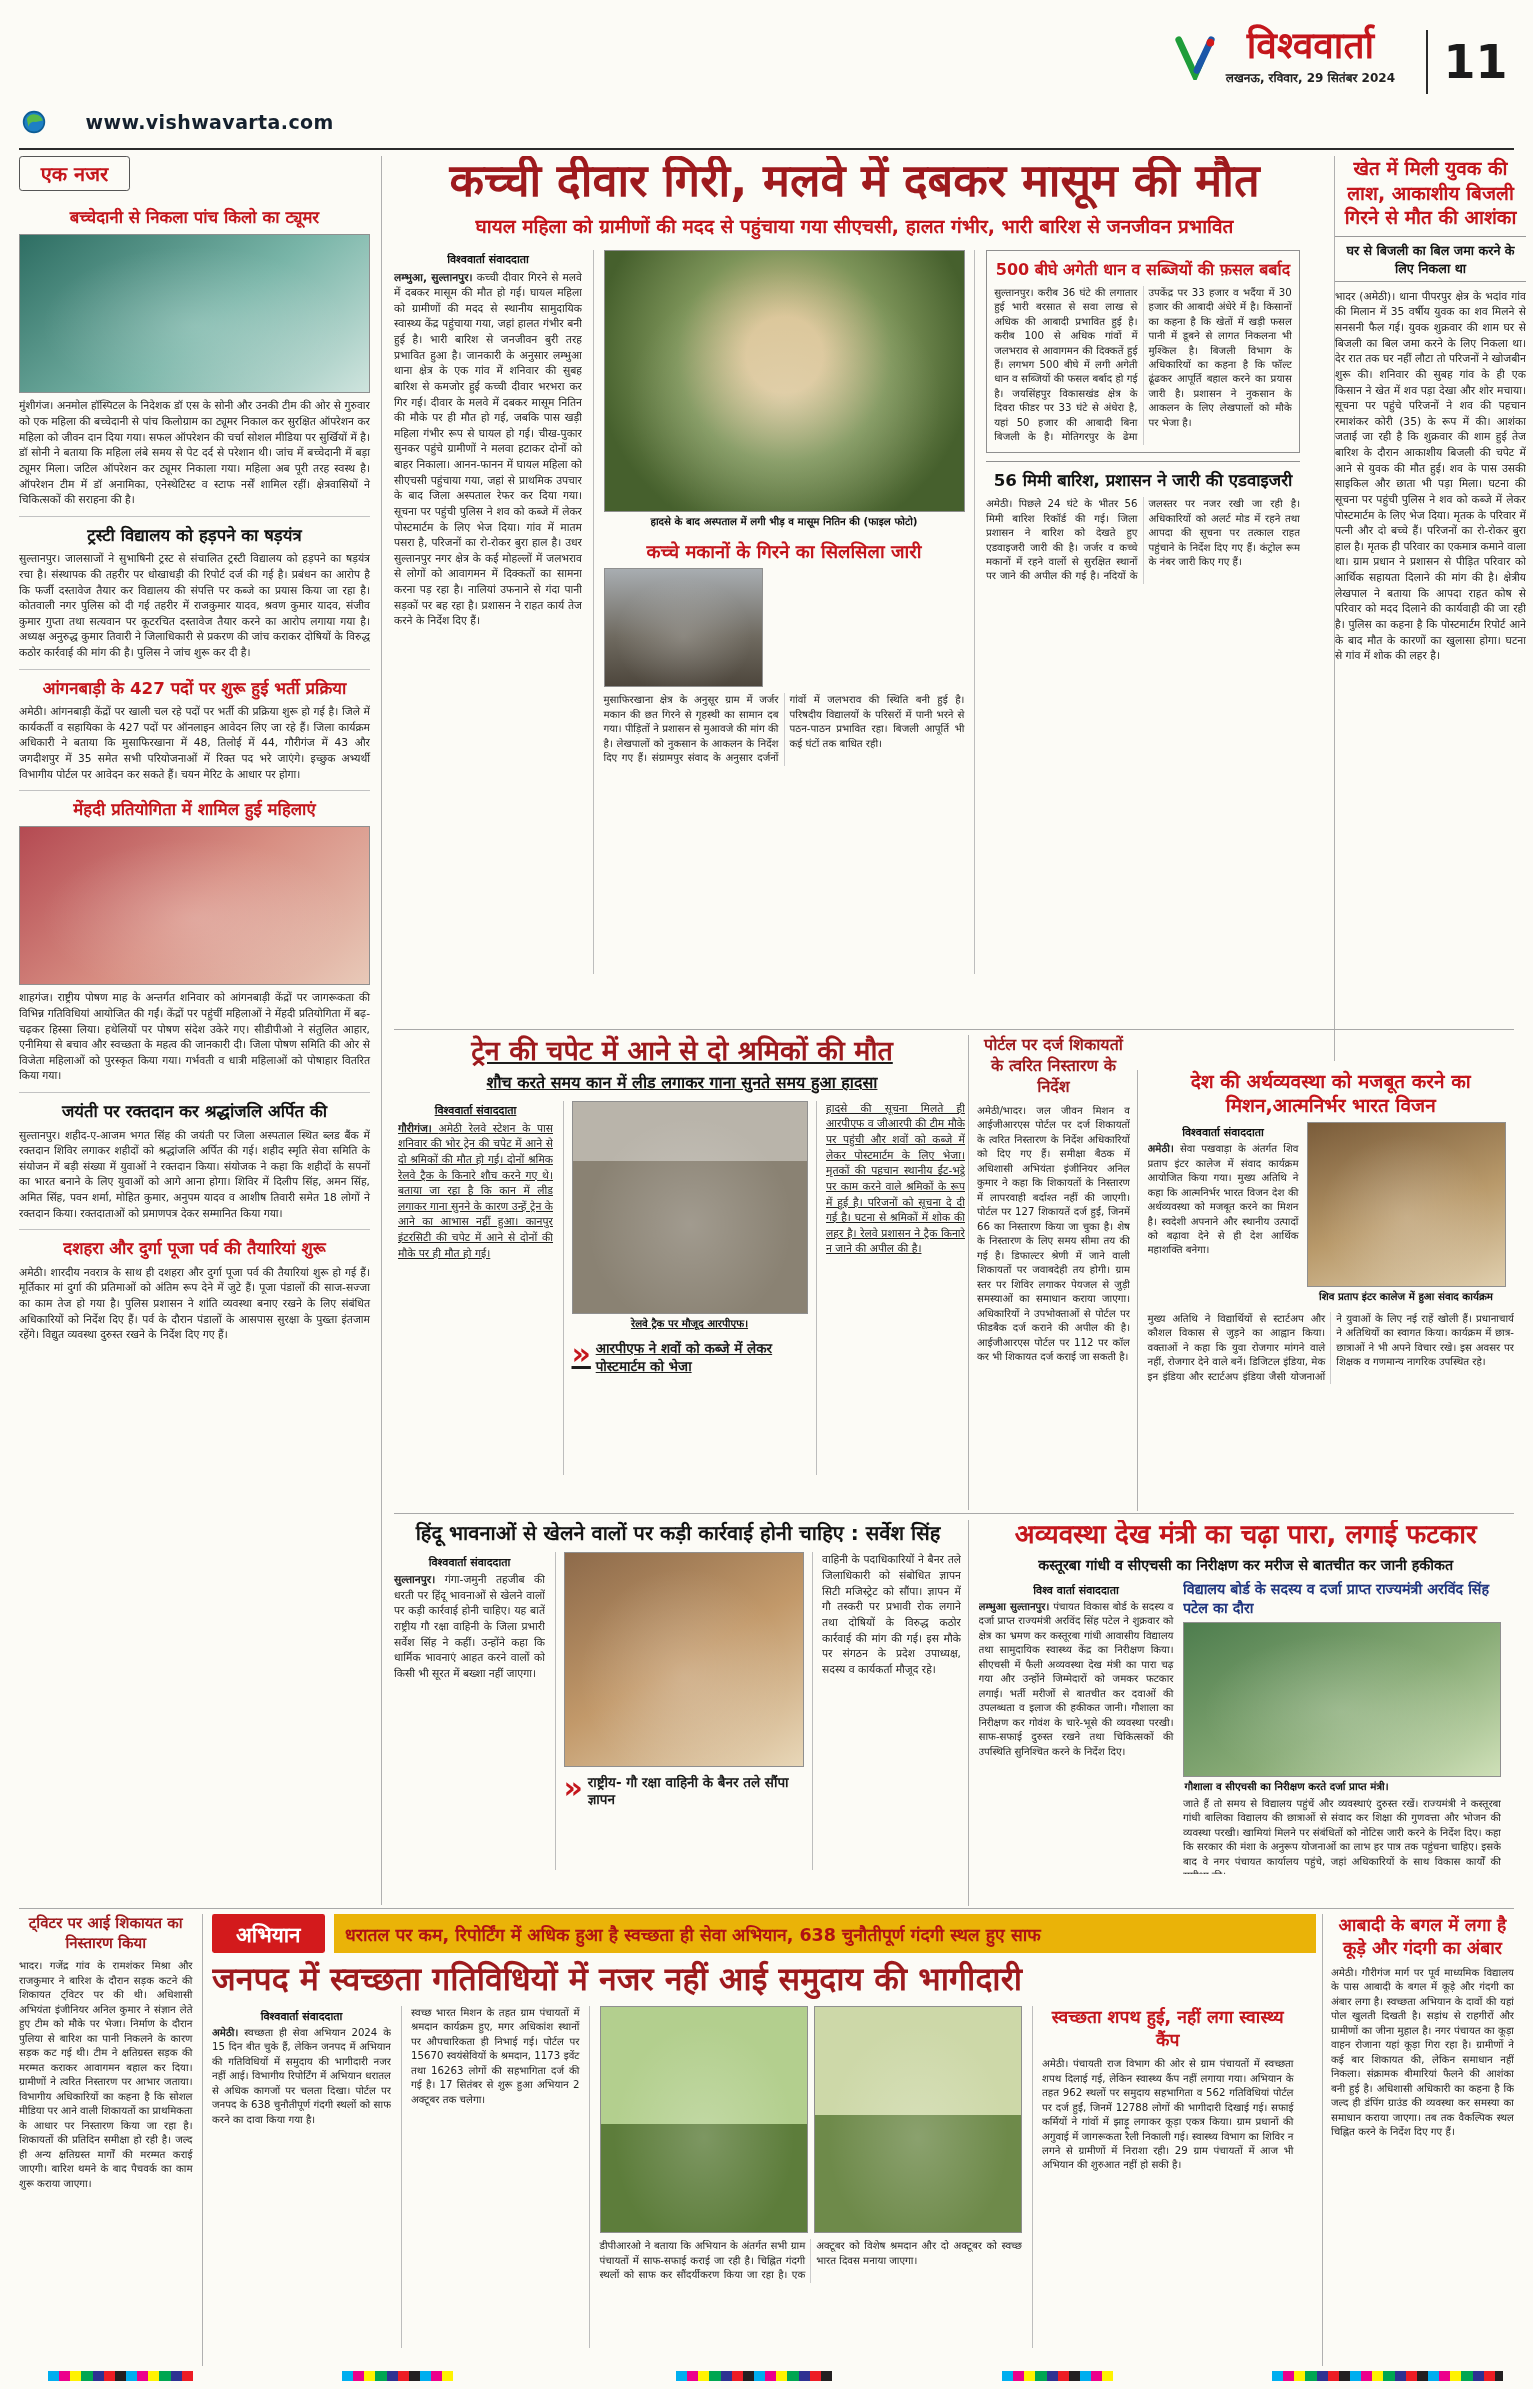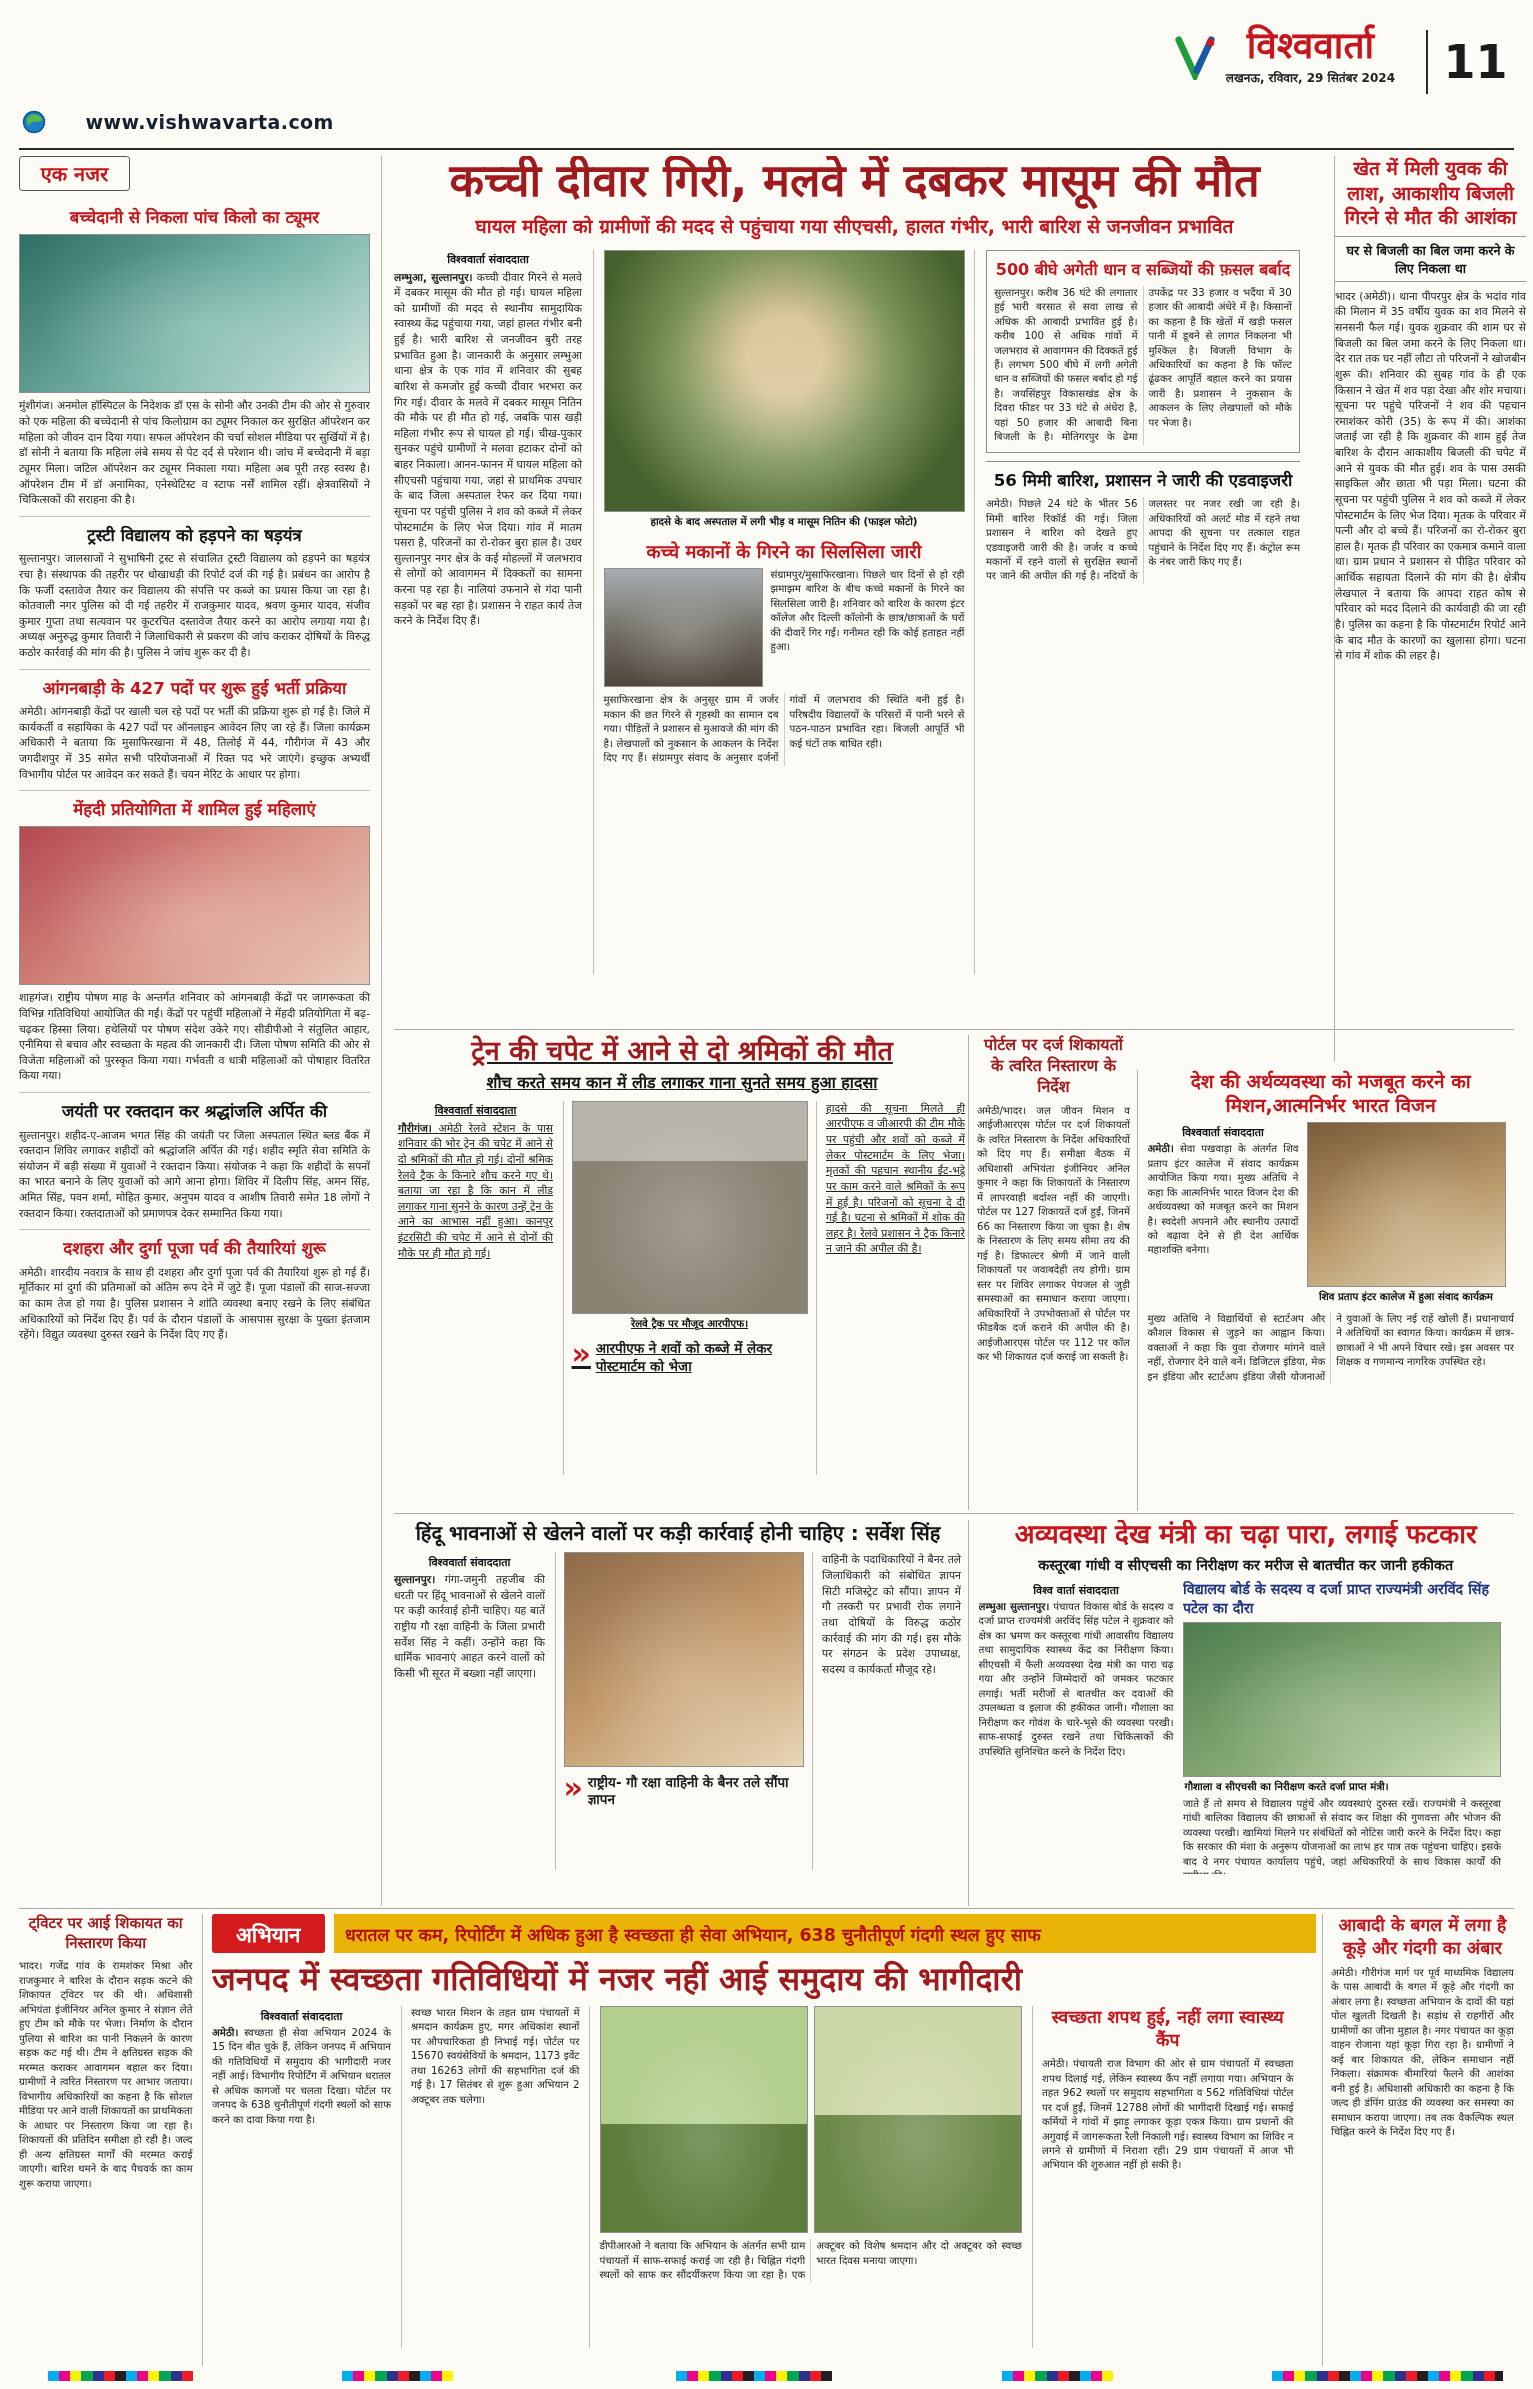--- a/index.html
+++ b/index.html
@@ -234,21 +234,20 @@
         <p class="body-text"><span class="dateline">लम्भुआ, सुल्तानपुर।</span>
           <span>कच्ची दीवार गिरने से मलवे में दबकर मासूम की मौत हो गई। घायल महिला को ग्रामीणों की मदद से स्थानीय सामुदायिक स्वास्थ्य केंद्र पहुंचाया गया, जहां हालत गंभीर बनी हुई है। भारी बारिश से जनजीवन बुरी तरह प्रभावित हुआ है। जानकारी के अनुसार लम्भुआ थाना क्षेत्र के एक गांव में शनिवार की सुबह बारिश से कमजोर हुई कच्ची दीवार भरभरा कर गिर गई। दीवार के मलवे में दबकर मासूम नितिन की मौके पर ही मौत हो गई, जबकि पास खड़ी महिला गंभीर रूप से घायल हो गई। चीख-पुकार सुनकर पहुंचे ग्रामीणों ने मलवा हटाकर दोनों को बाहर निकाला। आनन-फानन में घायल महिला को सीएचसी पहुंचाया गया, जहां से प्राथमिक उपचार के बाद जिला अस्पताल रेफर कर दिया गया। सूचना पर पहुंची पुलिस ने शव को कब्जे में लेकर पोस्टमार्टम के लिए भेज दिया। गांव में मातम पसरा है, परिजनों का रो-रोकर बुरा हाल है। उधर सुल्तानपुर नगर क्षेत्र के कई मोहल्लों में जलभराव से लोगों को आवागमन में दिक्कतों का सामना करना पड़ रहा है। नालियां उफनाने से गंदा पानी सड़कों पर बह रहा है। प्रशासन ने राहत कार्य तेज करने के निर्देश दिए हैं।</span></p>
       </div>
       <div class="lead-colB">
         <div class="photo lead-photo ph-child"></div>
         <div class="caption center">हादसे के बाद अस्पताल में लगी भीड़ व मासूम नितिन की (फाइल फोटो)</div>
         <div class="substory">
           <h3 class="h-red">कच्चे मकानों के गिरने का सिलसिला जारी</h3>
           <div class="substory-row">
             <div class="photo ph-house"></div>
-            <p class="body-sm">संग्रामपुर/मुसाफिरखाना। पिछले चार दिनों से हो रही झमाझम बारिश के बीच कच्चे मकानों के गिरने का सिलसिला जारी है। शनिवार को बारिश के कारण इंटर कॉलेज और दिल्ली कॉलोनी के छात्र/छात्राओं के घरों की दीवारें गिर गईं। गनीमत रही कि कोई हताहत नहीं हुआ।</p>
           </div>
           <p class="body-sm two-col" style="margin-top:6.4px">मुसाफिरखाना क्षेत्र के अनुसूर ग्राम में जर्जर मकान की छत गिरने से गृहस्थी का सामान दब गया। पीड़ितों ने प्रशासन से मुआवजे की मांग की है। लेखपालों को नुकसान के आकलन के निर्देश दिए गए हैं। संग्रामपुर संवाद के अनुसार दर्जनों गांवों में जलभराव की स्थिति बनी हुई है। परिषदीय विद्यालयों के परिसरों में पानी भरने से पठन-पाठन प्रभावित रहा। बिजली आपूर्ति भी कई घंटों तक बाधित रही।</p>
         </div>
       </div>
       <div class="lead-colC">
         <div class="crop-box">
           <h3 class="h-red">500 बीघे अगेती धान व सब्जियों की फ़सल बर्बाद</h3>
           <p class="body-sm two-col">सुल्तानपुर। करीब 36 घंटे की लगातार हुई भारी बरसात से सवा लाख से अधिक की आबादी प्रभावित हुई है। करीब 100 से अधिक गांवों में जलभराव से आवागमन की दिक्कतें हुई हैं। लगभग 500 बीघे में लगी अगेती धान व सब्जियों की फसल बर्बाद हो गई है। जयसिंहपुर विकासखंड क्षेत्र के दिवरा फीडर पर 33 घंटे से अंधेरा है, यहां 50 हजार की आबादी बिना बिजली के है। मोतिगरपुर के ढेमा उपकेंद्र पर 33 हजार व भदैंया में 30 हजार की आबादी अंधेरे में है। किसानों का कहना है कि खेतों में खड़ी फसल पानी में डूबने से लागत निकलना भी मुश्किल है। बिजली विभाग के अधिकारियों का कहना है कि फॉल्ट ढूंढकर आपूर्ति बहाल करने का प्रयास जारी है। प्रशासन ने नुकसान के आकलन के लिए लेखपालों को मौके पर भेजा है।</p>
         </div>
         <div class="rain-box">

